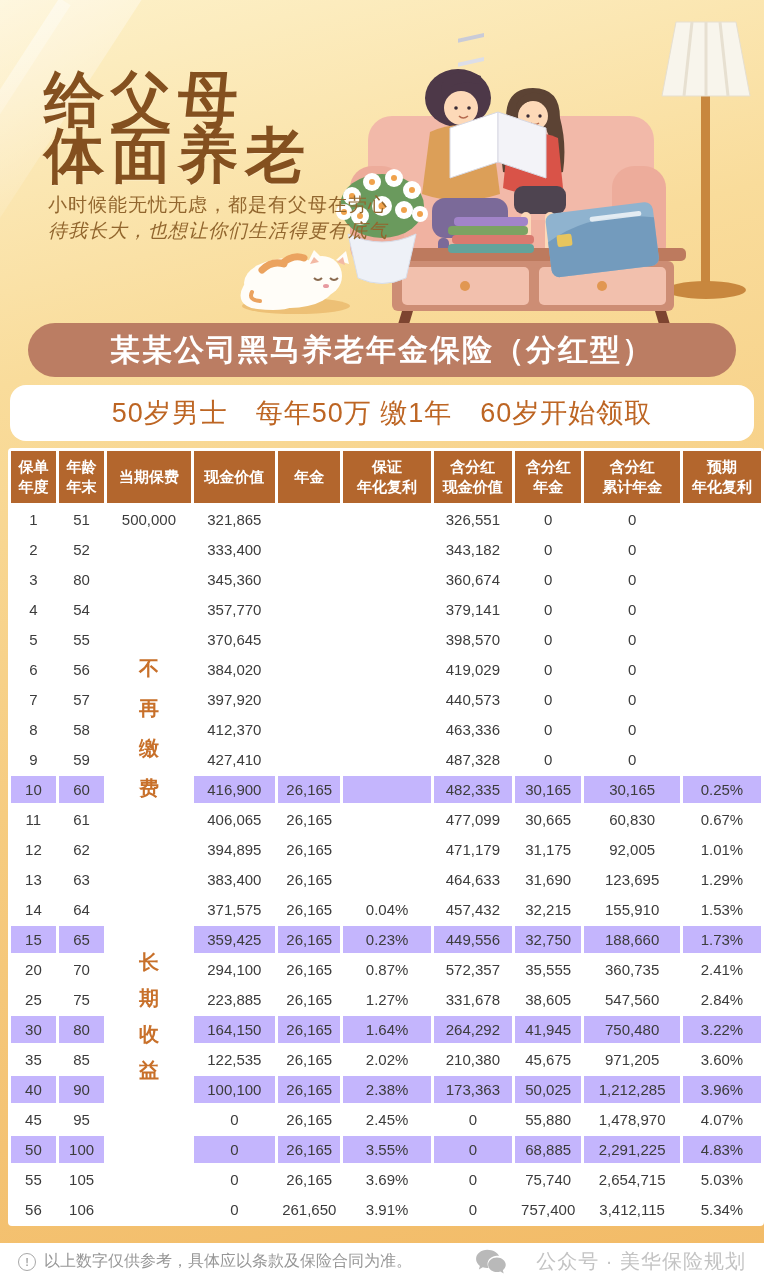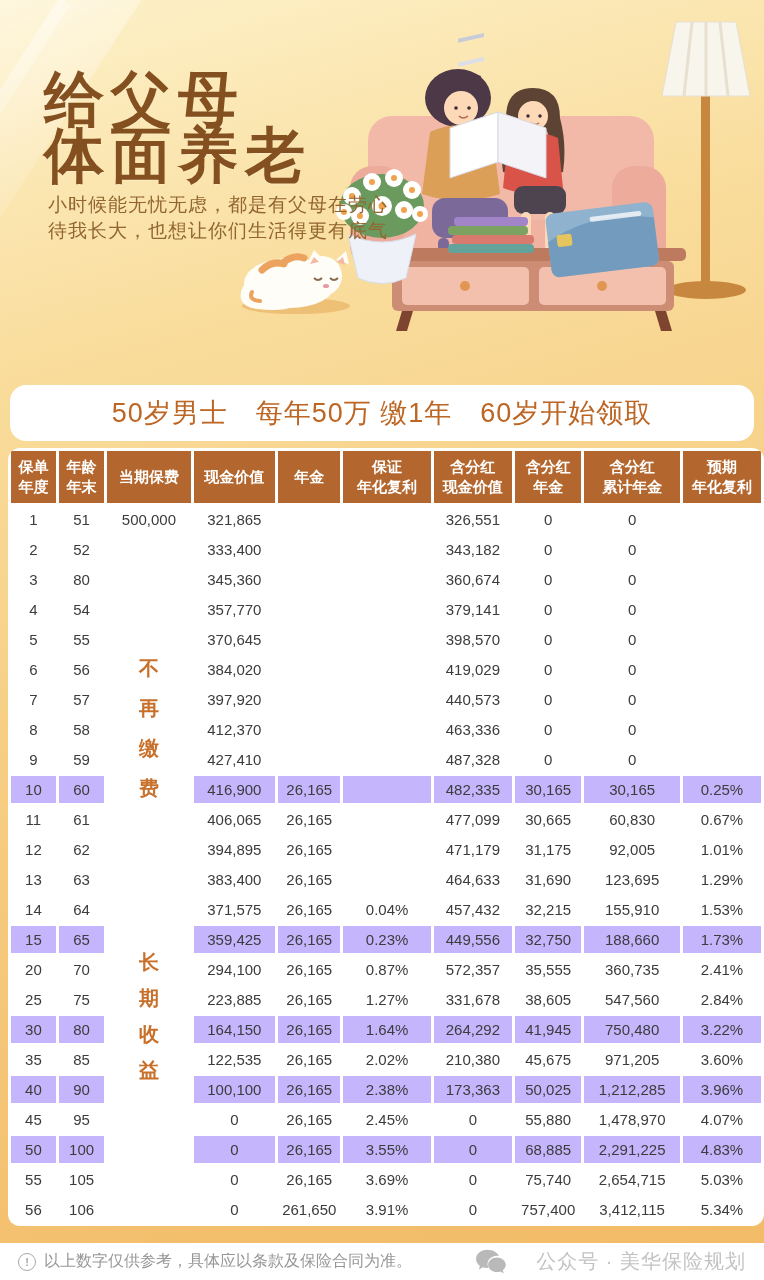--- a/index.html
+++ b/index.html
@@ -13,28 +13,28 @@
   .hero-art{position:absolute;left:0;top:0;}
   .ray{position:absolute;background:linear-gradient(115deg,rgba(255,255,255,.55),rgba(255,255,255,0));transform:rotate(33deg);transform-origin:top left;pointer-events:none;}
   .ray.r1{left:-30px;top:-60px;width:120px;height:360px;}
   .ray.r2{left:110px;top:-80px;width:70px;height:420px;}
   .title{position:absolute;left:44px;font-family:"DejaVu Serif","Liberation Serif",serif;
     font-weight:bold;color:#84501f;font-size:60px;letter-spacing:7px;text-shadow:0 1px 0 rgba(255,255,255,.25);}
   .title.l1{top:60px;}
   .title.l2{top:116px;}
   .subtitle{position:absolute;left:48px;font-size:19px;color:#92662e;letter-spacing:1px;}
   .subtitle.s1{top:192px;}
-  .subtitle.s2{top:218px;}
+  .subtitle.s2{top:218px;font-style:italic;}
   
   .banner{position:absolute;left:28px;right:28px;top:323px;height:54px;background:#bb7d63;border-radius:28px;
     display:flex;align-items:center;justify-content:center;color:#ffffff;font-size:30px;font-weight:bold;letter-spacing:2px;}
   .scenario{position:absolute;left:10px;right:10px;top:385px;height:56px;background:#ffffff;border-radius:16px;
     display:flex;align-items:center;justify-content:center;color:#bd6523;font-size:27px;font-weight:normal;letter-spacing:1px;}
   
-  .table-wrap{position:absolute;left:8px;right:0;top:448px;background:#ffffff;border-radius:12px;overflow:hidden;}
+  .table-wrap{position:absolute;left:8px;right:0;top:448px;background:#ffffff;border-radius:4px;overflow:hidden;}
   table{width:100%;border-collapse:separate;border-spacing:3px;}
   th{background:#b3662d;color:#fff;font-size:15px;font-weight:bold;height:52px;
      text-align:center;vertical-align:middle;white-space:pre-line;line-height:1.35;padding:0 1px;}
   td{background:#ffffff;height:27px;text-align:center;vertical-align:middle;
      font-size:15px;color:#3c3c3c;padding:0 1px;}
   tr.hl td{background:#c4b5fd;text-align:center;}
   td.pm{background:#ffffff !important;position:relative;padding:0;}
   .vlabel{position:absolute;left:0;width:100%;text-align:center;white-space:pre;
      color:#c8702a;font-weight:bold;font-size:20px;}
   .vlabel.v1{top:112px;line-height:40px;}
@@ -177,20 +177,21 @@
         <path d="M252 292 q-4 8 8 9" stroke="#eba35f" stroke-width="4" fill="none" stroke-linecap="round"></path>
       </g>
     </svg>
 
     <div class="title l1">给父母</div>
     <div class="title l2">体面养老</div>
     <div class="subtitle s1">小时候能无忧无虑，都是有父母在劳心</div>
     <div class="subtitle s2">待我长大，也想让你们生活得更有底气</div>
   </div>
 
+  <div class="banner">某某公司黑马养老年金保险（分红型）</div>
 
   <div class="scenario">50岁男士　每年50万 缴1年　60岁开始领取</div>
 
   <div class="table-wrap">
     <table>
       <colgroup>
         <col style="width:6.2%">
           <col style="width:6.3%">
           <col style="width:11.5%">
           <col style="width:11.3%">

